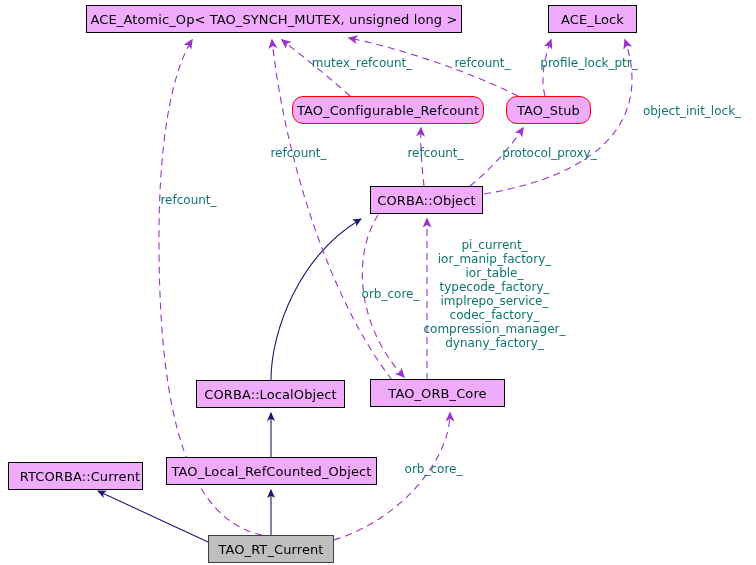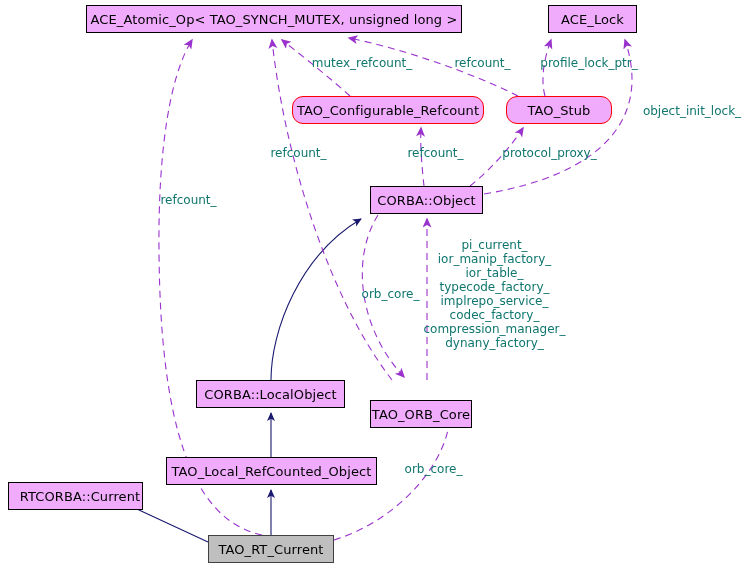--- a/index.html
+++ b/index.html
@@ -116,37 +116,37 @@
   </div>
 
   <div class="node" style="left:548px; top:5px; width:89px; height:28px;">
     <span>ACE_Lock</span>
   </div>
 
   <div class="node red" style="left:292px; top:96px; width:192px; height:28px;">
     <span>TAO_Configurable_Refcount</span>
   </div>
 
-  <div class="node red" style="left:506px; top:96px; width:106px; height:28px;">
+  <div class="node red" style="left:506px; top:96px; width:85px; height:28px;">
     <span>TAO_Stub</span>
   </div>
 
   <div class="node" style="left:370px; top:186px; width:113px; height:28px;">
     <span>CORBA::Object</span>
   </div>
 
   <div class="node" style="left:196px; top:380px; width:149px; height:28px;">
     <span>CORBA::LocalObject</span>
   </div>
 
-  <div class="node" style="left:370px; top:400px; width:102px; height:28px;">
+  <div class="node" style="left:370px; top:379px; width:135px; height:28px;">
     <span>TAO_ORB_Core</span>
   </div>
 
-  <div class="node" style="left:8px; top:482px; width:135px; height:28px;padding-left:9px;">
+  <div class="node" style="left:8px; top:462px; width:135px; height:28px;padding-left:9px;">
     <span>RTCORBA::Current</span>
   </div>
 
   <div class="node" style="left:166px; top:457px; width:211px; height:28px;align-items:center;">
     <span>TAO_Local_RefCounted_Object</span>
   </div>
 
   <div class="node highlight" style="left:208px; top:535px; width:126px; height:28px;">
     <span>TAO_RT_Current</span>
   </div>

